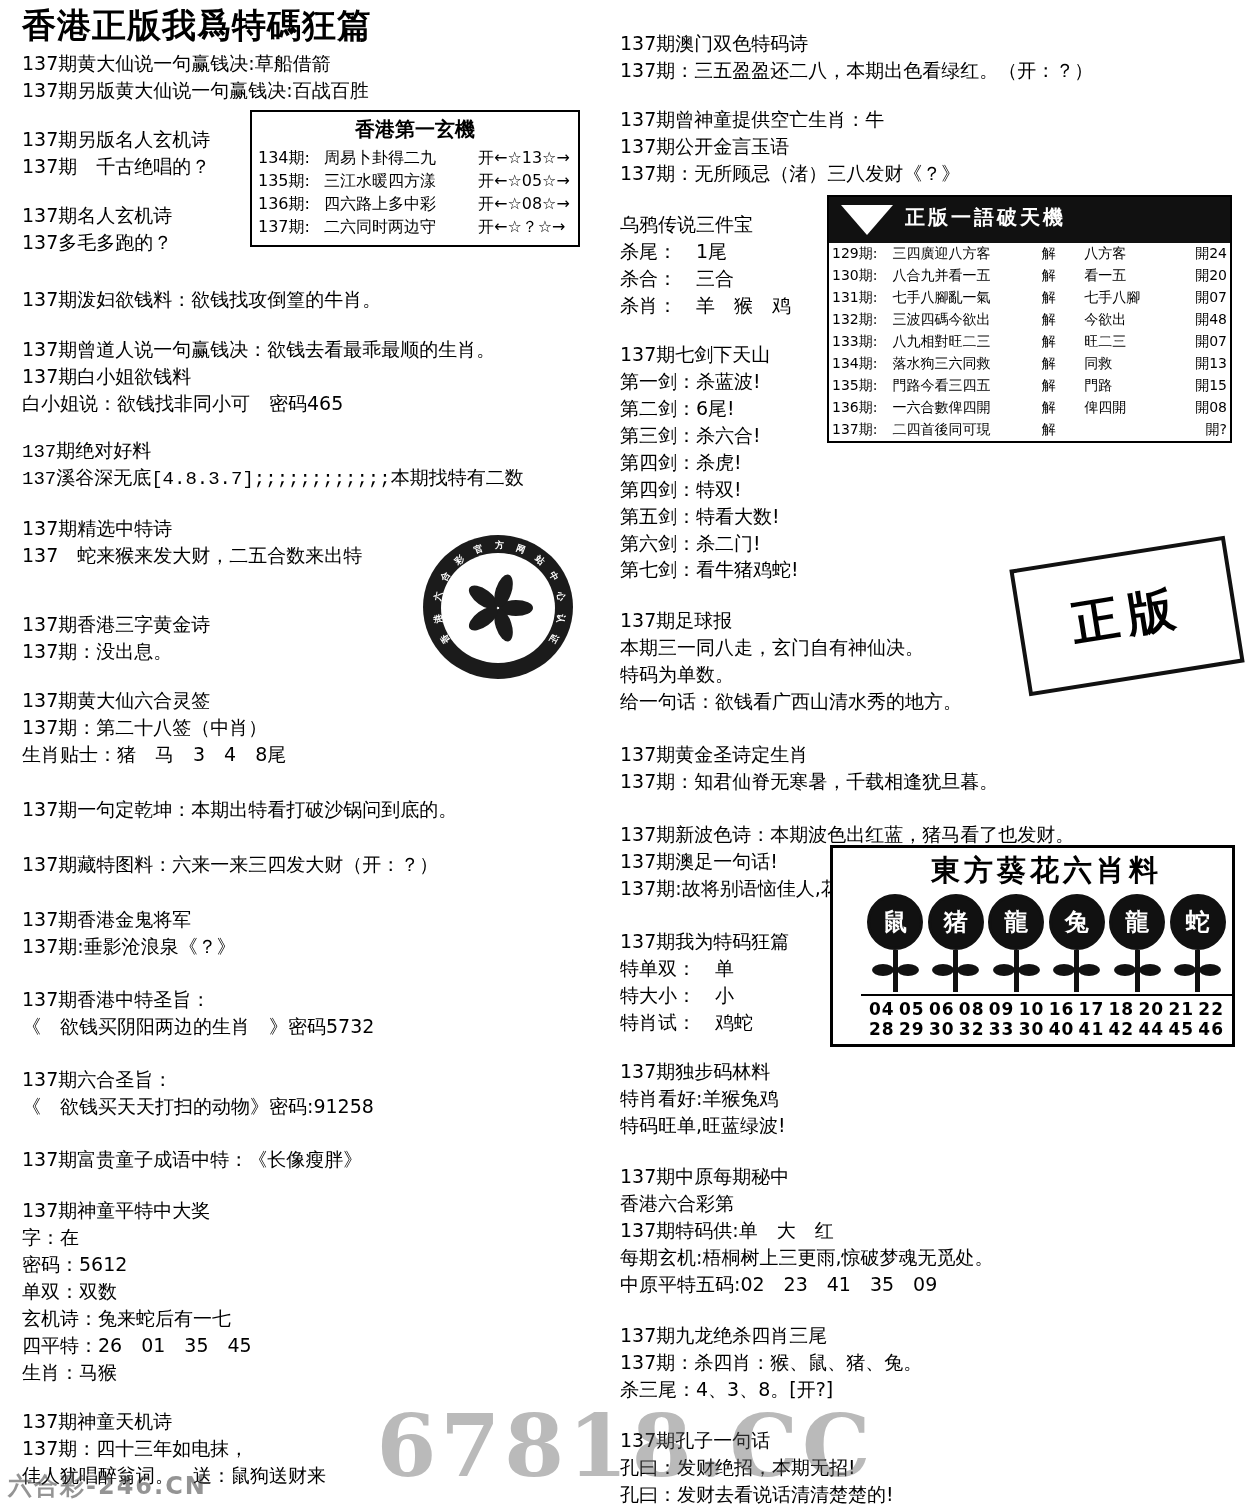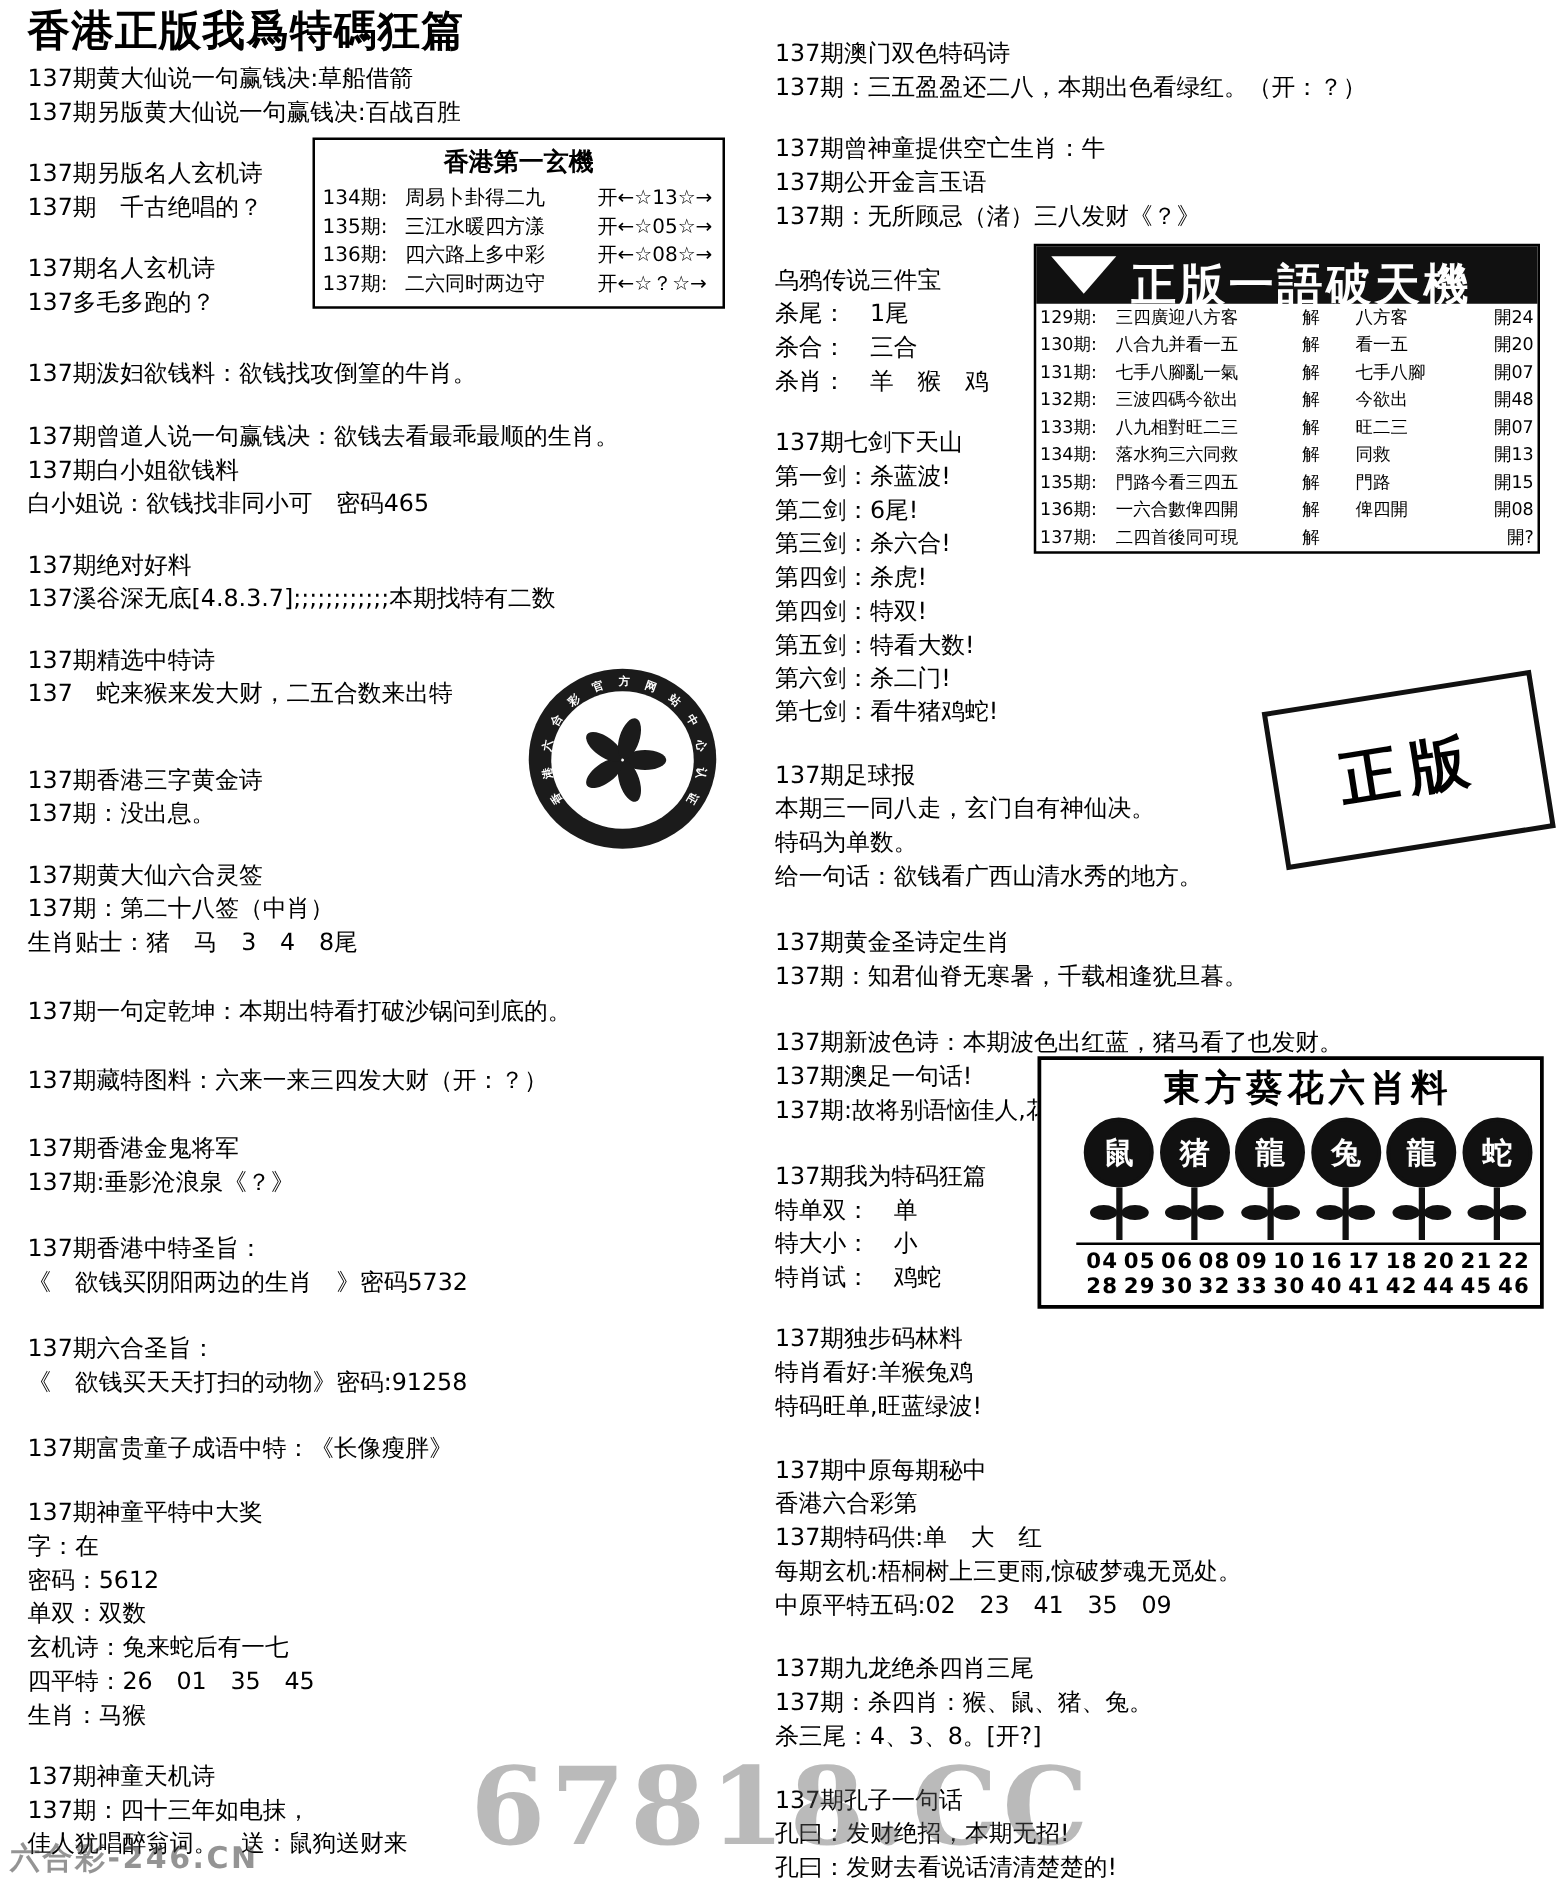--- a/index.html
+++ b/index.html
@@ -65,21 +65,21 @@
 
   
   .tianji{
     position:absolute;left:207px;top:165px;width:405px;border:2px solid #000;background:#fff;
     box-sizing:border-box;
   }
   .tianji .hdr{
     background:#111;color:#fff;height:46px;position:relative;
   }
   .tianji .hdr .t{
-    position:absolute;left:76px;top:7px;font-size:36px;font-weight:bold;letter-spacing:3px;
+    position:absolute;left:76px;top:7px;font-size:20px;font-weight:bold;letter-spacing:3px;
     font-family:"DejaVu Serif","Liberation Serif",serif;
   }
   .tianji .diamond{
     position:absolute;left:12px;top:8px;width:0;height:0;
     border-left:26px solid transparent;border-right:26px solid transparent;border-top:30px solid #fff;
   }
   .tianji table{border-collapse:collapse;width:100%;}
   .tianji td{font-size:14px;padding:2px 3px;white-space:nowrap;}
   .tianji td.q{width:56px;}
   .tianji td.txt{width:150px;}
@@ -161,21 +161,21 @@
     <div class="blk" style="margin-top:30px;">
       <div class="ln">137期泼妇欲钱料：欲钱找攻倒篁的牛肖。</div>
     </div>
 
     <div class="blk" style="margin-top:24px;">
       <div class="ln">137期曾道人说一句赢钱决：欲钱去看最乖最顺的生肖。</div>
       <div class="ln">137期白小姐欲钱料</div>
       <div class="ln">白小姐说：欲钱找非同小可　密码465</div>
     </div>
 
-    <div class="blk" style="margin-top:22px;">
+    <div class="blk" style="margin-top:22px;font-family:Liberation Mono, monospace;">
       <div class="ln">137期绝对好料</div>
       <div class="ln">137溪谷深无底[4.8.3.7];;;;;;;;;;;;本期找特有二数</div>
     </div>
 
     <div class="blk" style="margin-top:22px;">
       <div class="ln">137期精选中特诗</div>
       <div class="ln">137　蛇来猴来发大财，二五合数来出特</div>
     </div>
 
     <div class="blk" style="margin-top:42px;">

